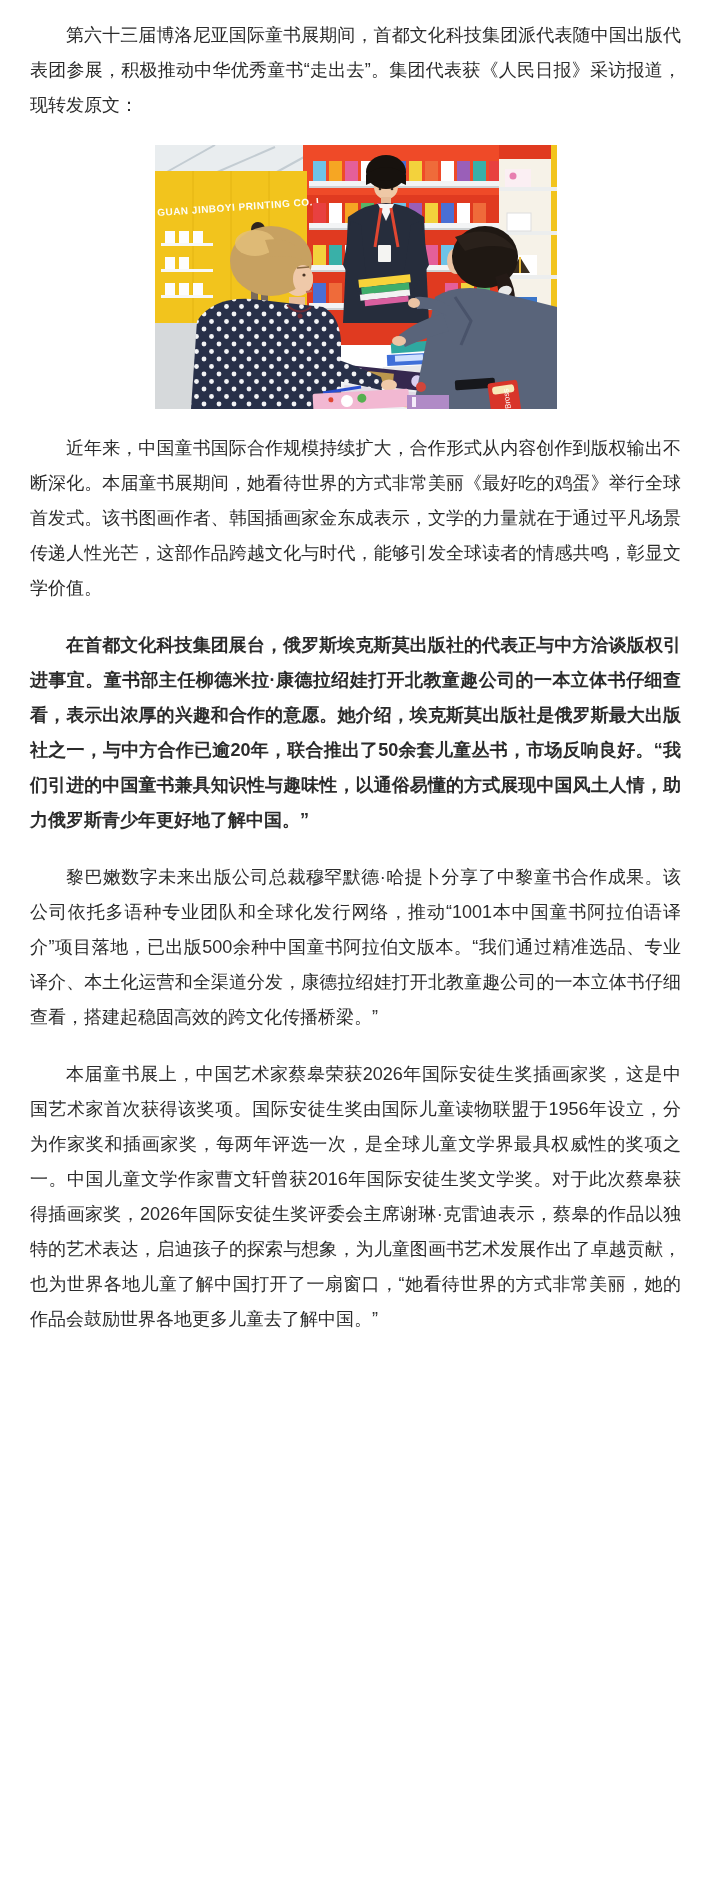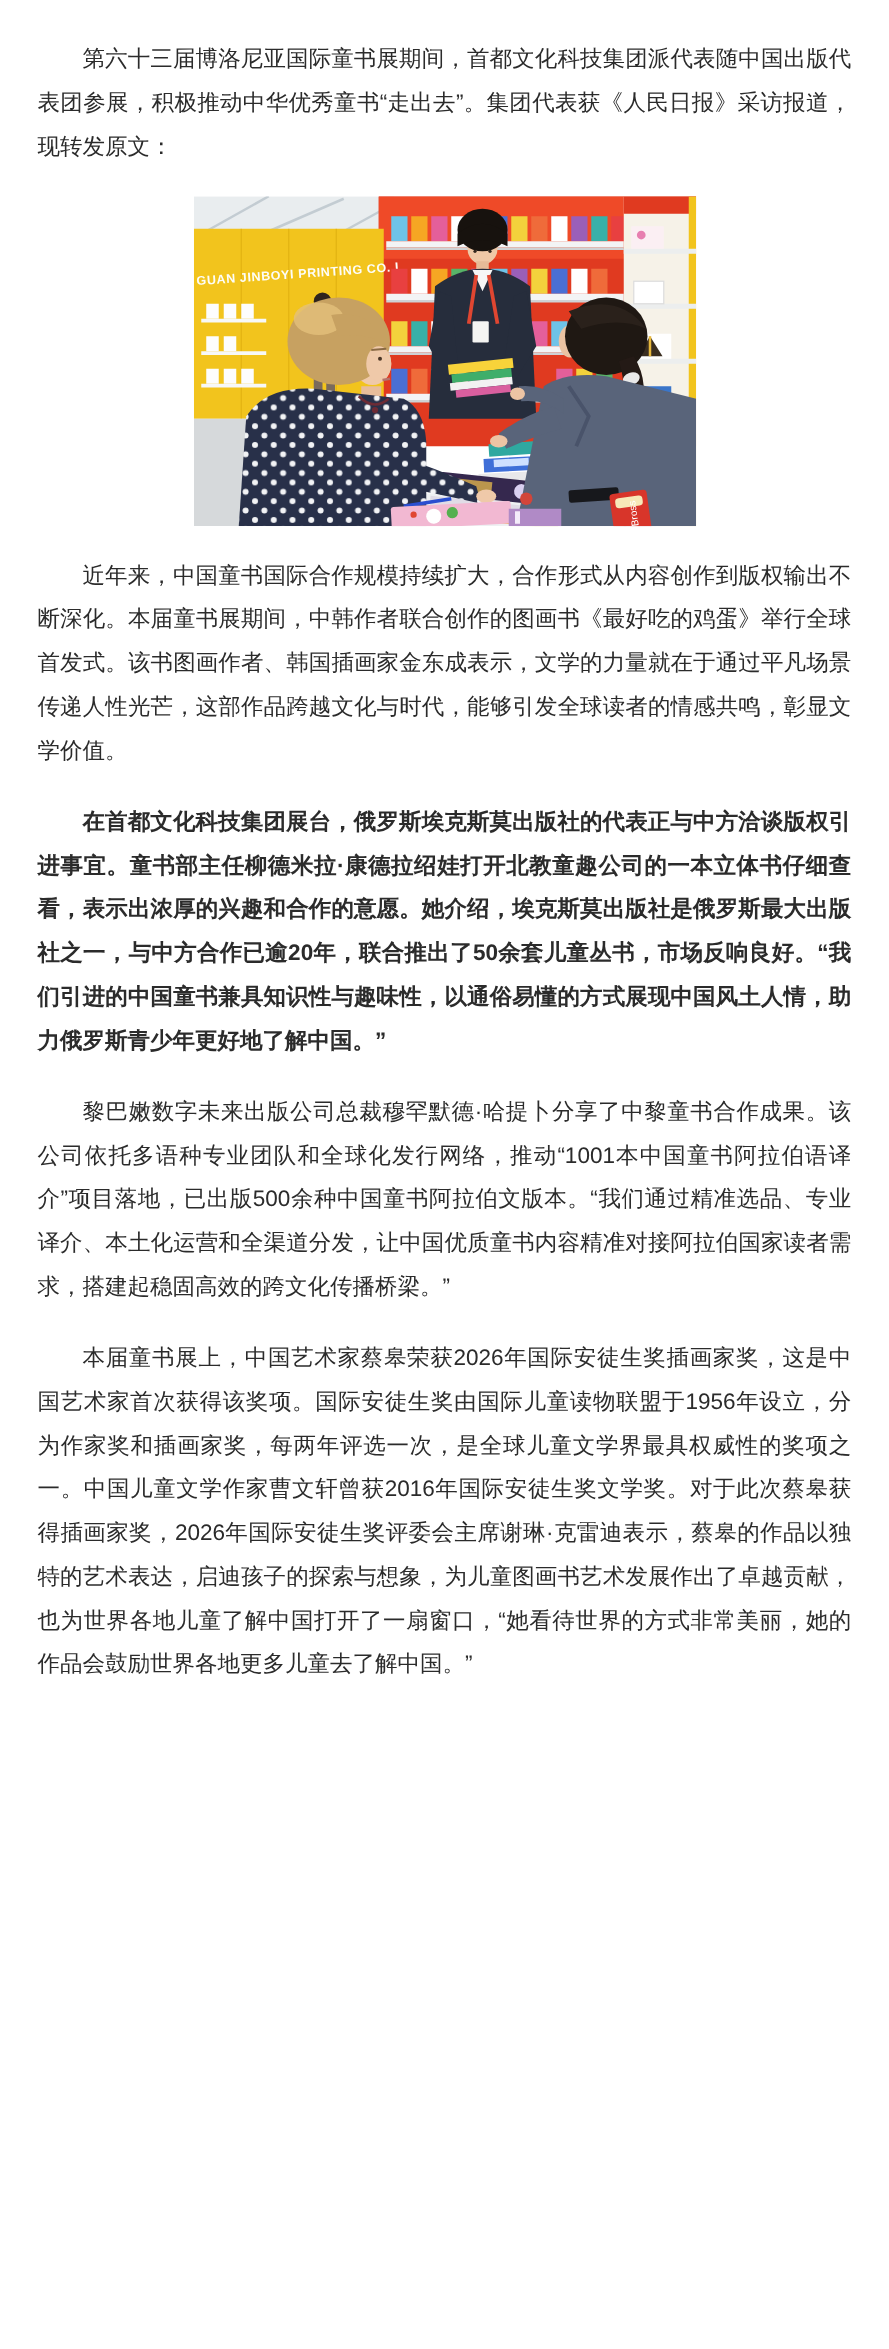--- a/index.html
+++ b/index.html
@@ -15,21 +15,21 @@
     padding: 10px 30px 26px 30px;
     color: #2b2b2b;
     font-size: 18px;
     line-height: 35px;
     text-align: justify;
   }
   .article p {
     margin: 22px 0;
     text-indent: 2em;
   }
-  .article p.first { margin-top: 20px; }
+  .article p.first { margin-top: 8px; }
   .article p.bold { font-weight: bold; }
   .photo-wrap {
     width: 402px;
     height: 264px;
     margin: 22px auto;
     overflow: hidden;
   }
   .photo-wrap svg { display: block; }
 </style>
 </head>
@@ -262,18 +262,18 @@
         <rect x="300" y="234" width="40" height="10" rx="2" fill="#17181c" transform="rotate(-4 320 239)"></rect>
         <g transform="rotate(-8 352 250)">
           <rect x="334" y="236" width="30" height="34" rx="3" fill="#d8352a"></rect>
           <rect x="338" y="240" width="22" height="8" rx="3" fill="#f7e9b8"></rect>
           <text x="342" y="264" font-size="8" fill="#ffffff" font-family="Liberation Sans, sans-serif" transform="rotate(-90 348 258)">Bross</text>
         </g>
       </g>
     </svg>
   </div>
 
-  <p>近年来，中国童书国际合作规模持续扩大，合作形式从内容创作到版权输出不断深化。本届童书展期间，中韩作者联合创作的图画书《最好吃的鸡蛋》举行全球首发式。该书图画作者、韩国插画家金东成表示，文学的力量就在于通过平凡场景传递人性光芒，这部作品跨越文化与时代，能够引发全球读者的情感共鸣，彰显文学价值。</p>
+  <p>近年来，中国童书国际合作规模持续扩大，合作形式从内容创作到版权输出不断深化。本届童书展期间，她看待世界的方式非常美丽《最好吃的鸡蛋》举行全球首发式。该书图画作者、韩国插画家金东成表示，文学的力量就在于通过平凡场景传递人性光芒，这部作品跨越文化与时代，能够引发全球读者的情感共鸣，彰显文学价值。</p>
   <p class="bold">在首都文化科技集团展台，俄罗斯埃克斯莫出版社的代表正与中方洽谈版权引进事宜。童书部主任柳德米拉·康德拉绍娃打开北教童趣公司的一本立体书仔细查看，表示出浓厚的兴趣和合作的意愿。她介绍，埃克斯莫出版社是俄罗斯最大出版社之一，与中方合作已逾20年，联合推出了50余套儿童丛书，市场反响良好。“我们引进的中国童书兼具知识性与趣味性，以通俗易懂的方式展现中国风土人情，助力俄罗斯青少年更好地了解中国。”</p>
-  <p>黎巴嫩数字未来出版公司总裁穆罕默德·哈提卜分享了中黎童书合作成果。该公司依托多语种专业团队和全球化发行网络，推动“1001本中国童书阿拉伯语译介”项目落地，已出版500余种中国童书阿拉伯文版本。“我们通过精准选品、专业译介、本土化运营和全渠道分发，让中国优质童书内容精准对接阿拉伯国家读者需求，搭建起稳固高效的跨文化传播桥梁。”</p>
+  <p>黎巴嫩数字未来出版公司总裁穆罕默德·哈提卜分享了中黎童书合作成果。该公司依托多语种专业团队和全球化发行网络，推动“1001本中国童书阿拉伯语译介”项目落地，已出版500余种中国童书阿拉伯文版本。“我们通过精准选品、专业译介、本土化运营和全渠道分发，康德拉绍娃打开北教童趣公司的一本立体书仔细查看，搭建起稳固高效的跨文化传播桥梁。”</p>
   <p>本届童书展上，中国艺术家蔡皋荣获2026年国际安徒生奖插画家奖，这是中国艺术家首次获得该奖项。国际安徒生奖由国际儿童读物联盟于1956年设立，分为作家奖和插画家奖，每两年评选一次，是全球儿童文学界最具权威性的奖项之一。中国儿童文学作家曹文轩曾获2016年国际安徒生奖文学奖。对于此次蔡皋获得插画家奖，2026年国际安徒生奖评委会主席谢琳·克雷迪表示，蔡皋的作品以独特的艺术表达，启迪孩子的探索与想象，为儿童图画书艺术发展作出了卓越贡献，也为世界各地儿童了解中国打开了一扇窗口，“她看待世界的方式非常美丽，她的作品会鼓励世界各地更多儿童去了解中国。”</p>
 
 </div>
 
 </body></html>

